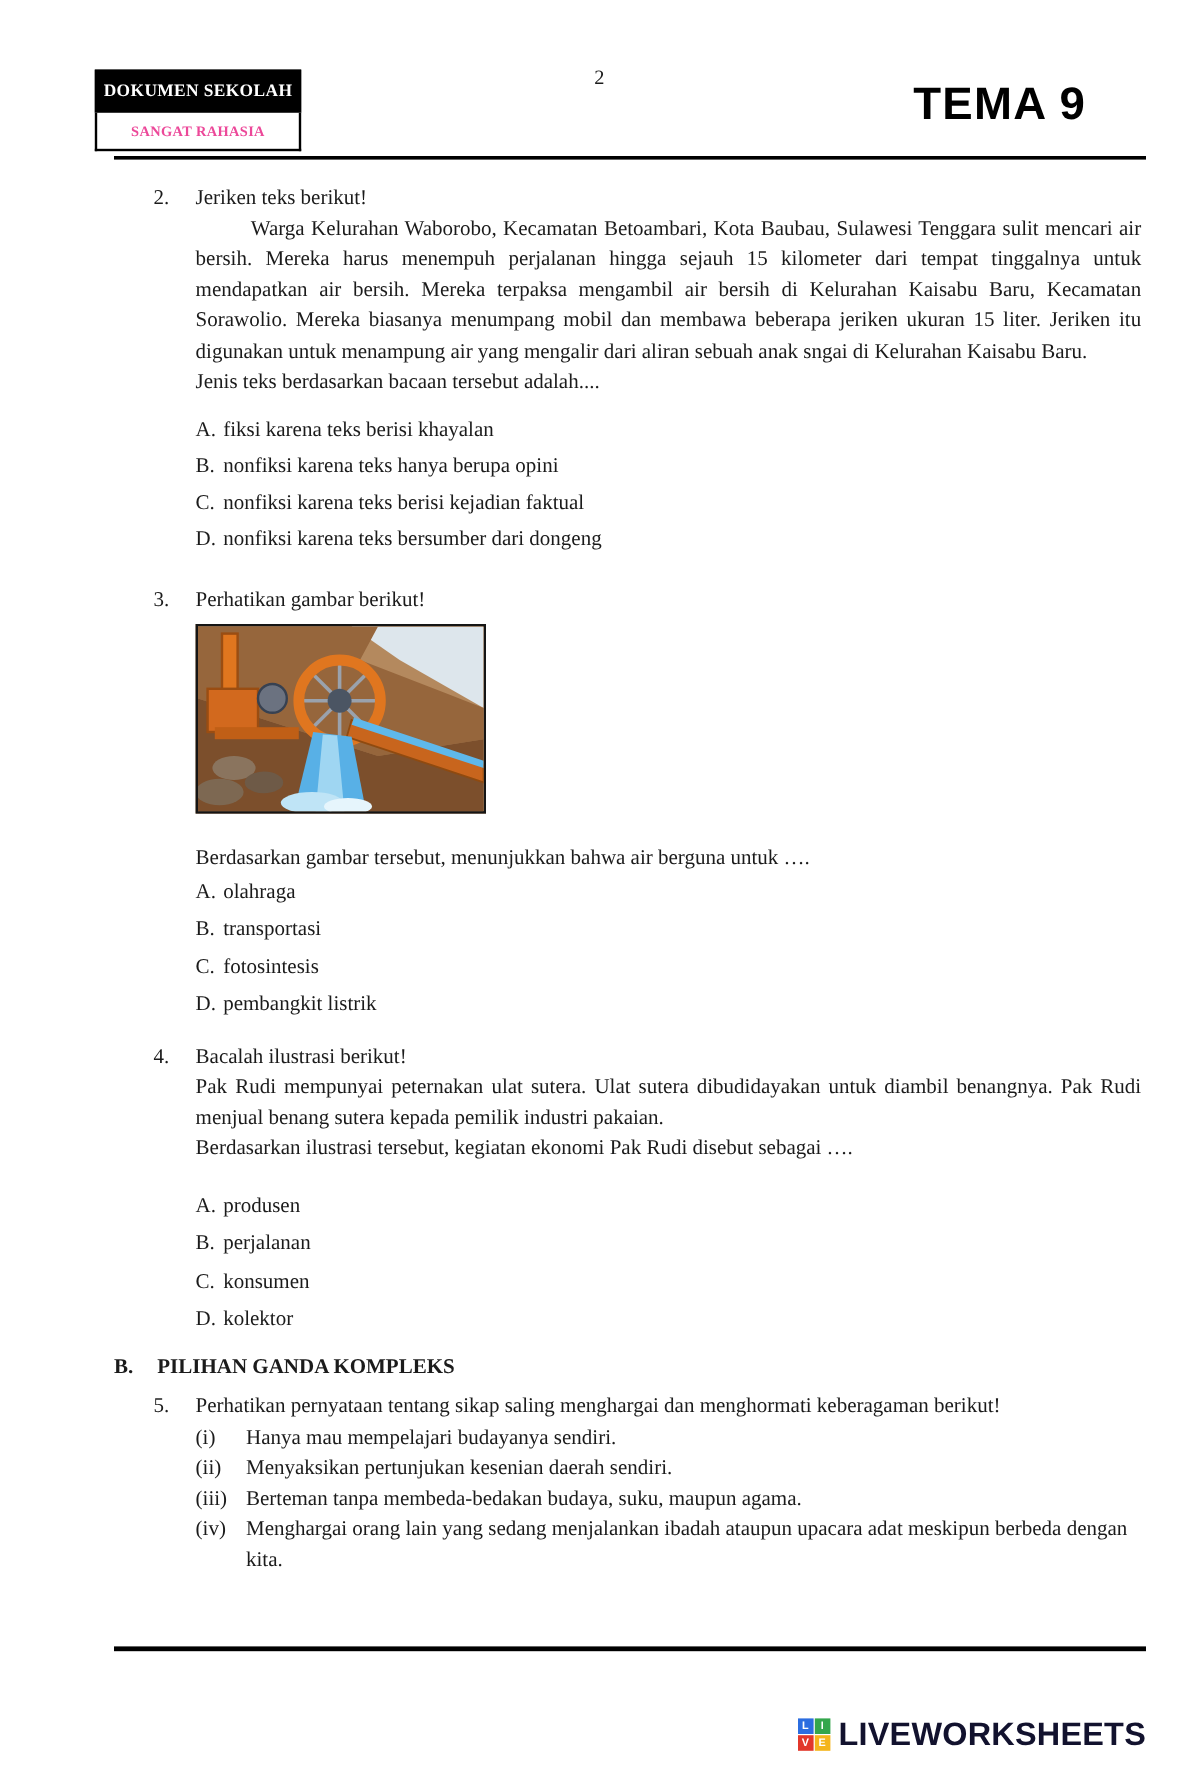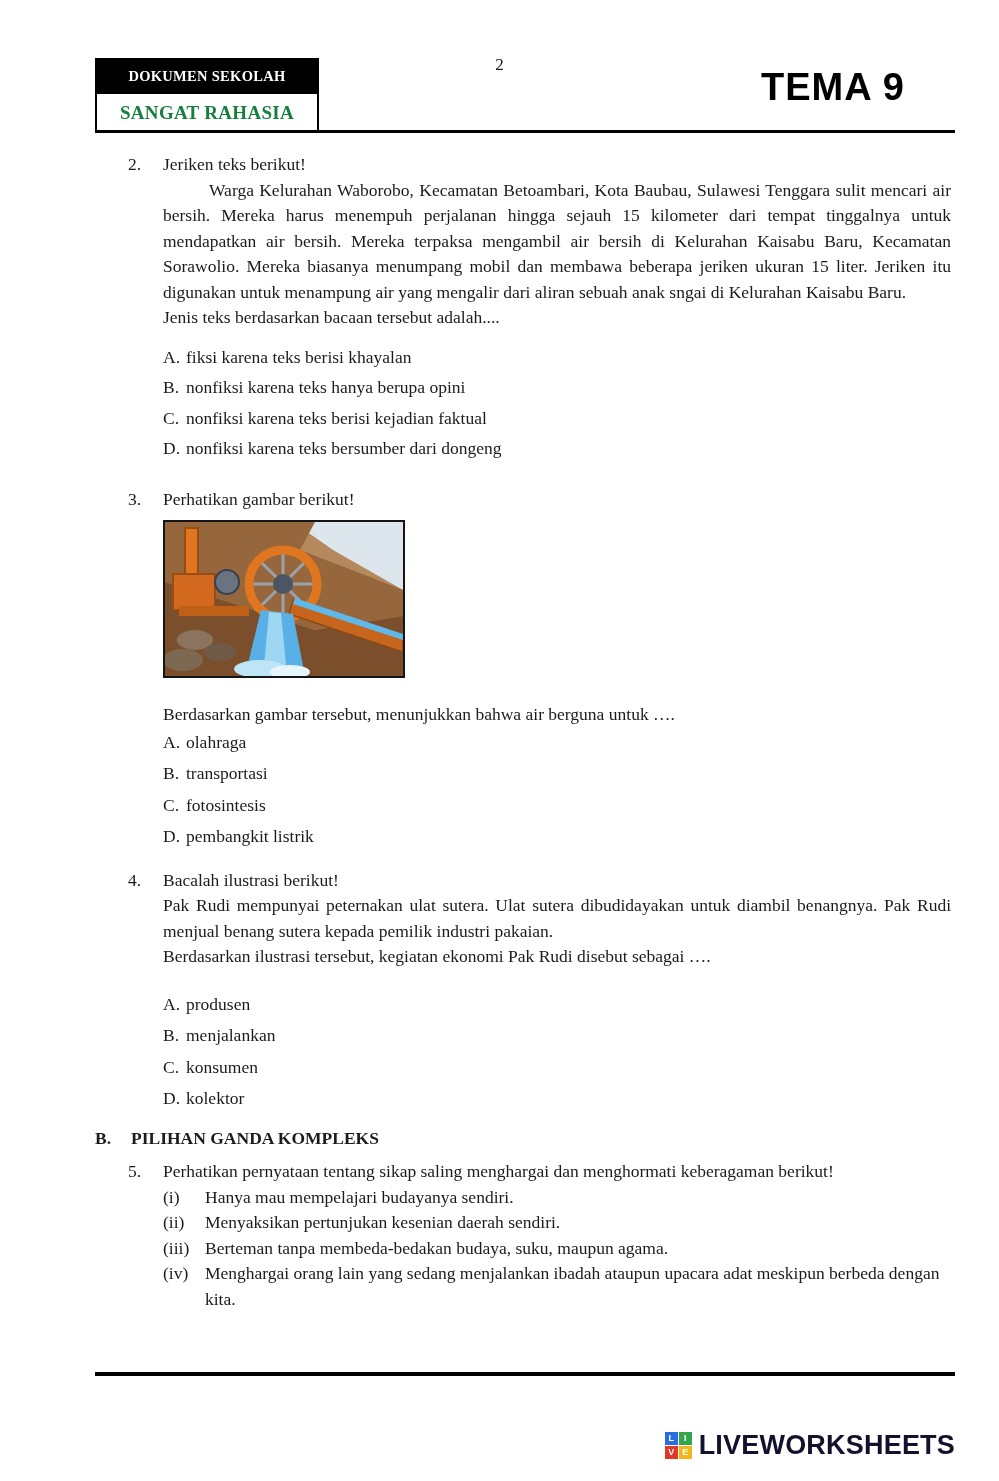--- a/index.html
+++ b/index.html
@@ -9,29 +9,29 @@
   .page {
     position:relative;
     width:999px; height:1481px;
     margin:0 auto;
     background:#ffffff;
     color:#1b1b1b;
     overflow:hidden;
   }
 
   
-  .stamp { position:absolute; left:95px; top:58px; width:224px; }
+  .stamp { position:absolute; left:79px; top:58px; width:172px; }
   .stamp-top {
     background:#000; color:#fff; border:2px solid #000;
     text-align:center; font-weight:bold; font-size:14.5px;
     padding:8px 0 7px; letter-spacing:.3px;
   }
   .stamp-bottom {
-    background:#fff; color:#15803d; border:2px solid #000; border-top:none;
-    text-align:center; font-weight:bold; font-size:19px;
+    background:#fff; color:#ec4899; border:2px solid #000; border-top:none;
+    text-align:center; font-weight:bold; font-size:12px;
     padding:8px 0 7px; letter-spacing:.3px;font-family:Liberation Serif, serif;
   }
   .page-number { position:absolute; left:0; right:0; top:55px; text-align:center; font-size:17px; }
   .doc-title {
     position:absolute; right:94px; top:66px;
     font-family:"Liberation Sans", sans-serif; font-weight:700;
     font-size:38px; letter-spacing:1px; color:#000;
   }
   .header-rule { position:absolute; left:95px; right:44px; top:130px; border-top:3.5px solid #000; }
 
@@ -188,21 +188,21 @@
         <div>Bacalah ilustrasi berikut!</div>
         <div class="passage-plain">Pak Rudi mempunyai peternakan ulat sutera. Ulat sutera dibudidayakan untuk diambil benangnya. Pak Rudi menjual benang sutera kepada pemilik industri pakaian.</div>
         <div>Berdasarkan ilustrasi tersebut, kegiatan ekonomi Pak Rudi disebut sebagai ….</div>
         <div class="options options-gap">
           <div class="option">
             <span class="opt-letter">A.</span>
             <span class="opt-text">produsen</span>
           </div>
           <div class="option">
             <span class="opt-letter">B.</span>
-            <span class="opt-text">menjalankan</span>
+            <span class="opt-text">perjalanan</span>
           </div>
           <div class="option">
             <span class="opt-letter">C.</span>
             <span class="opt-text">konsumen</span>
           </div>
           <div class="option">
             <span class="opt-letter">D.</span>
             <span class="opt-text">kolektor</span>
           </div>
         </div>

